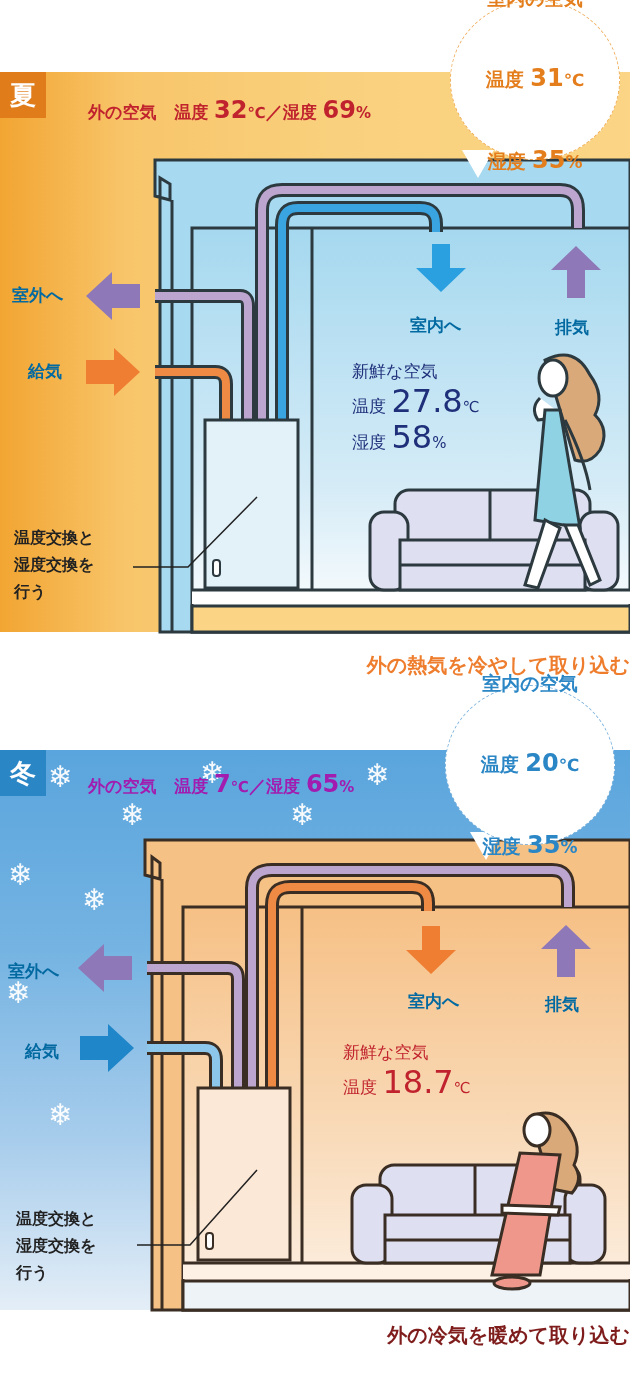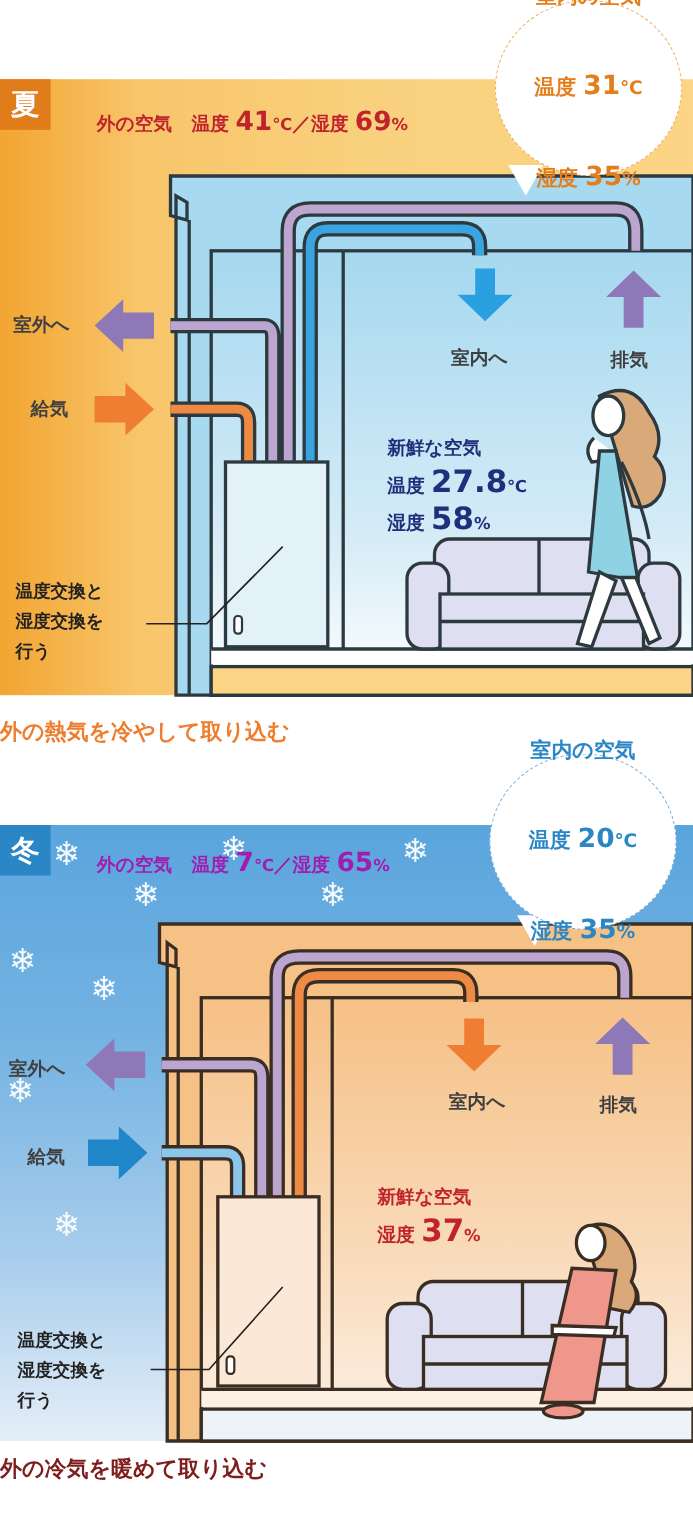--- a/index.html
+++ b/index.html
@@ -41,30 +41,30 @@
   }
   .bubble .big { font-size: 24px; }
   .bubble .unit { font-size: 17px; }
   .bubble-summer { left: 450px; top: 0px; color: #e47e1d; border: 1.5px dashed #f0b060; }
   .bubble-winter { left: 445px; top: 685px; color: #2a86c5; border: 1.5px dashed #7fb4dd; }
   .bubble-tail {
     position: absolute; width: 0; height: 0;
     border-left: 16px solid transparent; border-right: 16px solid transparent;
   }
 
-  .label-dark { position: absolute; color: #404040; font-weight: bold; font-size: 17px; white-space: nowrap; }
-  .fresh-block { position: absolute; font-weight: bold; font-size: 17px; line-height: 30px; white-space: nowrap; margin-top: 37px; }
-  .fresh-block .big { font-size: 28px; }
+  .label-dark { position: absolute; color: #0369a1; font-weight: bold; font-size: 17px; white-space: nowrap; }
+  .fresh-block { position: absolute; font-weight: normal; font-size: 17px; line-height: 30px; white-space: nowrap; }
+  .fresh-block .big { font-size: 32px; }
   .fresh-block .unit { font-size: 15px; }
   .fresh-summer { left: 352px; top: 356px; color: #1f2f7a; }
   .fresh-winter { left: 343px; top: 1037px; color: #c0232e; }
 
   .exchange-label { position: absolute; font-weight: bold; font-size: 16px; line-height: 27px; color: #222; white-space: nowrap; }
 
-  .caption { position: absolute; width: 630px; left: 0; text-align: left; font-weight: bold; font-size: 20px; }
+  .caption { position: absolute; width: 630px; left: 0; text-align: right; font-weight: bold; font-size: 20px; }
   .caption-summer { top: 652px; color: #ee7d2d; }
   .caption-winter { top: 1322px; color: #7f1d1d; }
 
   .snow { position: absolute; color: #fff; font-size: 30px; line-height: 1; opacity: 0.95; }
 </style>
 </head>
 <body>
 
 <div class="bg-summer"></div>
 
@@ -127,21 +127,21 @@
     <path d="M545,520 L525,585 L538,588 L560,528 Z" fill="#fff"></path>
     <path d="M565,525 L590,585 L600,580 L578,525 Z" fill="#fff"></path>
   </g>
 </svg>
 
 <div class="season-badge badge-summer">夏</div>
 
 <div class="outside-label ol-summer">
   <span>外の空気</span>&nbsp;&nbsp;
   <span>温度</span>
-  <span class="big">41</span><span class="unit">℃</span><span>／</span><span>湿度</span>
+  <span class="big">32</span><span class="unit">℃</span><span>／</span><span>湿度</span>
   <span class="big">69</span><span class="unit">%</span>
 </div>
 
 <div class="bubble-tail" style="left:462px; top:150px; border-top:28px solid #fff;"></div>
 <div class="bubble bubble-summer">
   <div>室内の空気</div>
   <div>
     <span>温度</span>
     <span class="big">31</span><span class="unit">℃</span>
   </div>
@@ -259,22 +259,22 @@
 </div>
 
 <div class="label-dark" style="left:8px; top:960px;">室外へ</div>
 <div class="label-dark" style="left:25px; top:1040px;">給気</div>
 <div class="label-dark" style="left:408px; top:990px;">室内へ</div>
 <div class="label-dark" style="left:545px; top:993px;">排気</div>
 
 <div class="fresh-block fresh-winter">
   <div>新鮮な空気</div>
   <div>
-    <span>湿度</span>
-    <span class="big">37</span><span class="unit">%</span>
+    <span>温度</span>
+    <span class="big">18.7</span><span class="unit">℃</span>
   </div>
 </div>
 
 <div class="exchange-label" style="left:16px; top:1205px;">
   <div>温度交換と</div>
   <div>湿度交換を</div>
   <div>行う</div>
 </div>
 
 <div class="caption caption-winter">外の冷気を暖めて取り込む</div>

